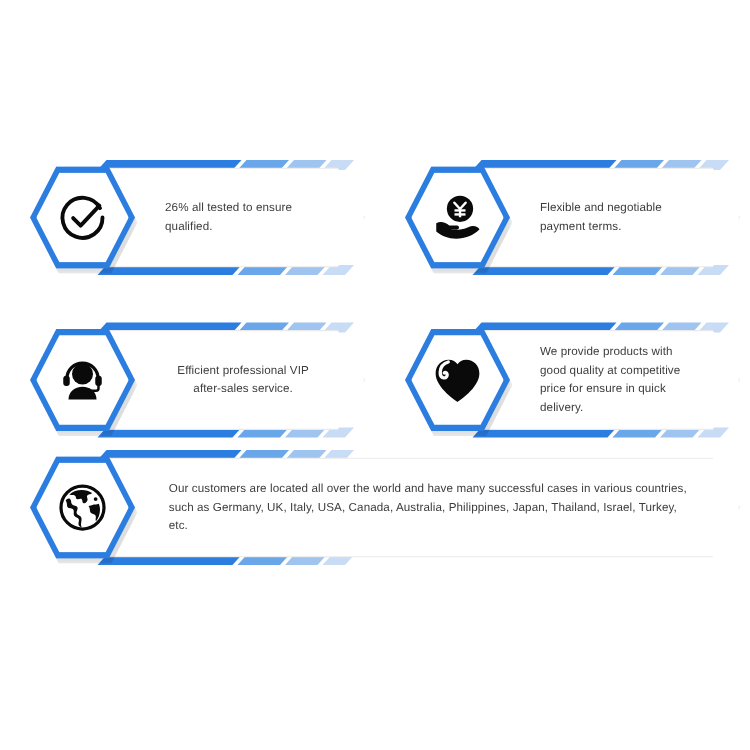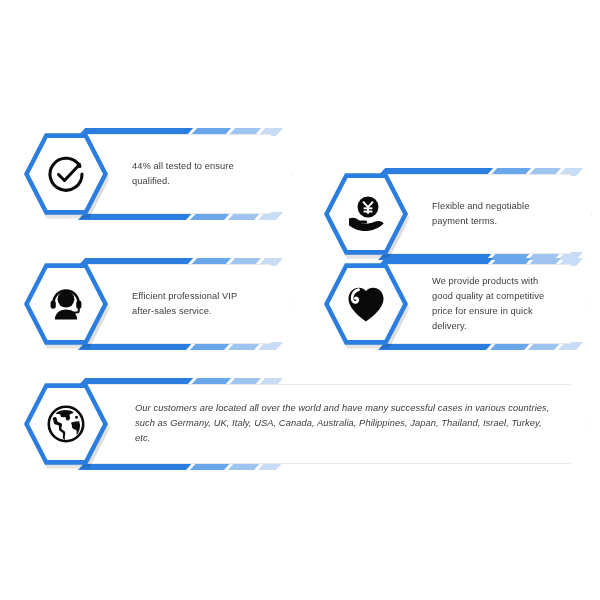--- a/index.html
+++ b/index.html
@@ -127,43 +127,43 @@
     width: 84px;
     height: 84px;
     -webkit-clip-path: polygon(25% 1.5%, 75% 1.5%, 100% 50%, 75% 98.5%, 25% 98.5%, 0 50%);
     clip-path: polygon(25% 1.5%, 75% 1.5%, 100% 50%, 75% 98.5%, 25% 98.5%, 0 50%);
     background: rgba(0,0,0,0.13);
     filter: blur(3px);
   }
 
   
   #card-0 { left: 12px;  top: 128px; }
-  #card-1 { left: 312px; top: 128px; margin-top: 40px; }
-  #card-2 { left: 12px;  top: 258px; }
+  #card-1 { left: 312px; top: 128px; }
+  #card-2 { left: 12px;  top: 258px; text-align: center; }
   #card-3 { left: 312px; top: 258px; }
-  #card-4 { left: 12px;  top: 378px; font-style: italic; }
+  #card-4 { left: 12px;  top: 360px; }
 </style>
 </head>
 <body>
 
 <div class="board">
 
   <div class="card w-half" id="card-0">
     <div class="stripes">
       <span class="stripe t1"></span>
       <span class="stripe t2"></span>
       <span class="stripe t3"></span>
       <span class="stripe t4"></span>
       <span class="stripe b1"></span>
       <span class="stripe b2"></span>
       <span class="stripe b3"></span>
       <span class="stripe b4"></span>
     </div>
     <div class="panel">
-      <div class="panel-text">44% all tested to ensure qualified.</div>
+      <div class="panel-text">26% all tested to ensure qualified.</div>
     </div>
     <div class="hex-shadow"></div>
     <div class="hex-wrap">
       <div class="hex-outer"></div>
       <div class="hex-inner"></div>
       <div class="hex-icon">
         <svg width="40" height="40" viewBox="0 0 40 40">
           <path d="M34 12.5 A16 16 0 1 0 36 20" fill="none" stroke="#0a0a0a" stroke-width="3.1" stroke-linecap="round"></path>
           <path d="M12.5 20.5 L18.5 26.5 L33.5 10.5" fill="none" stroke="#0a0a0a" stroke-width="3.1" stroke-linecap="round" stroke-linejoin="round"></path>
         </svg>

